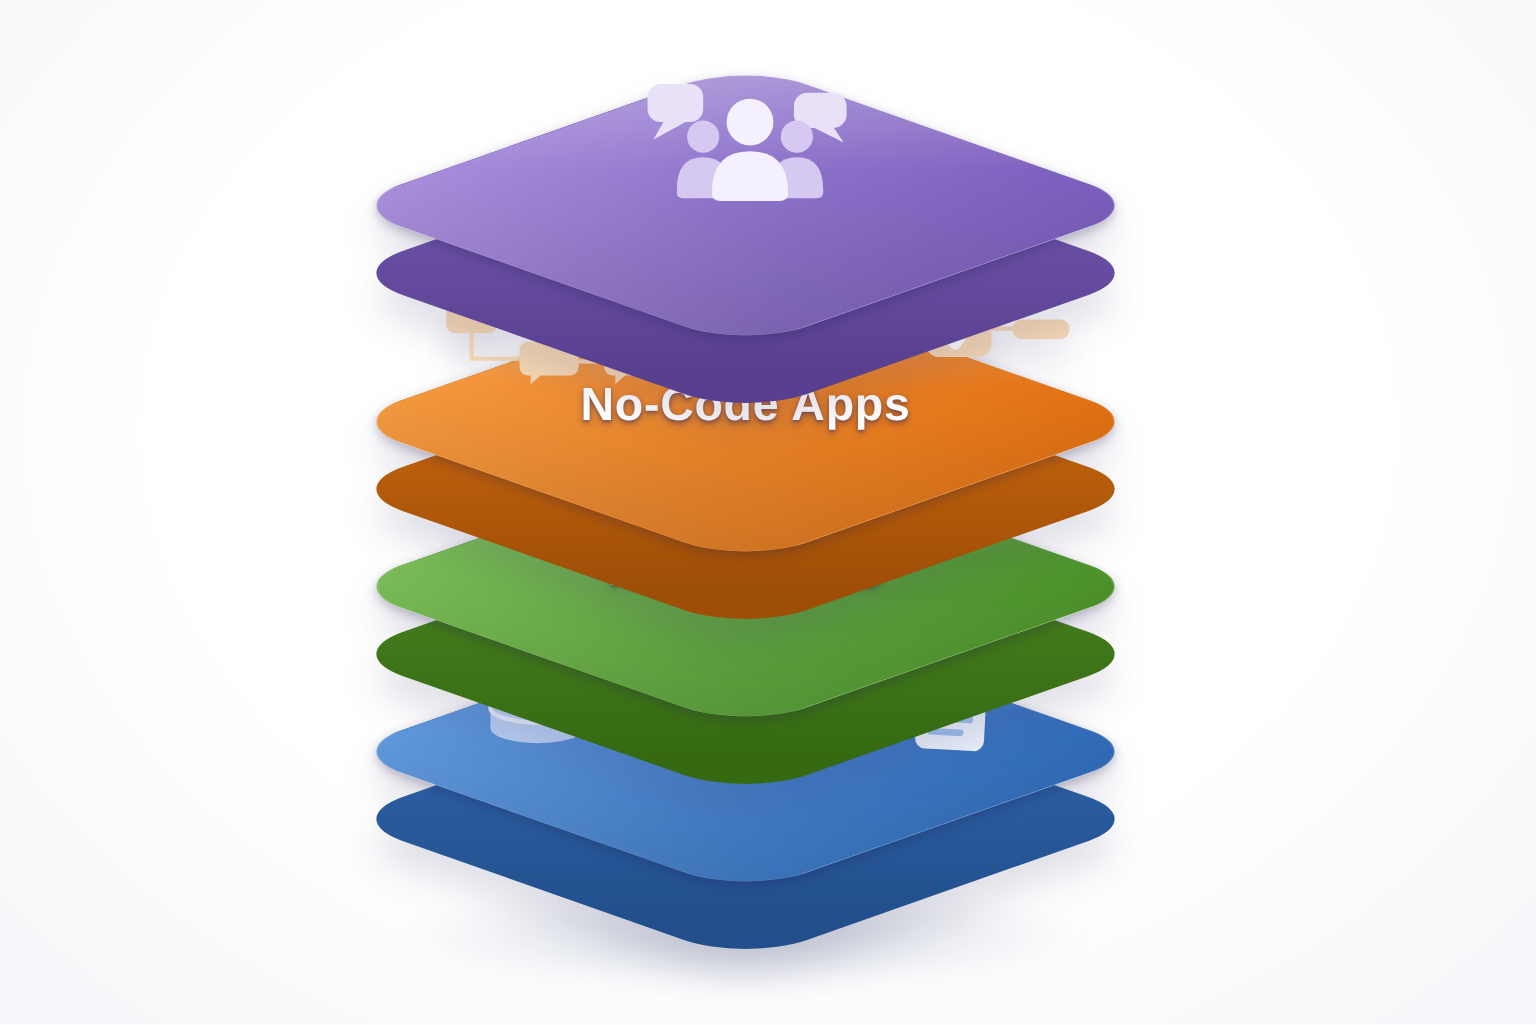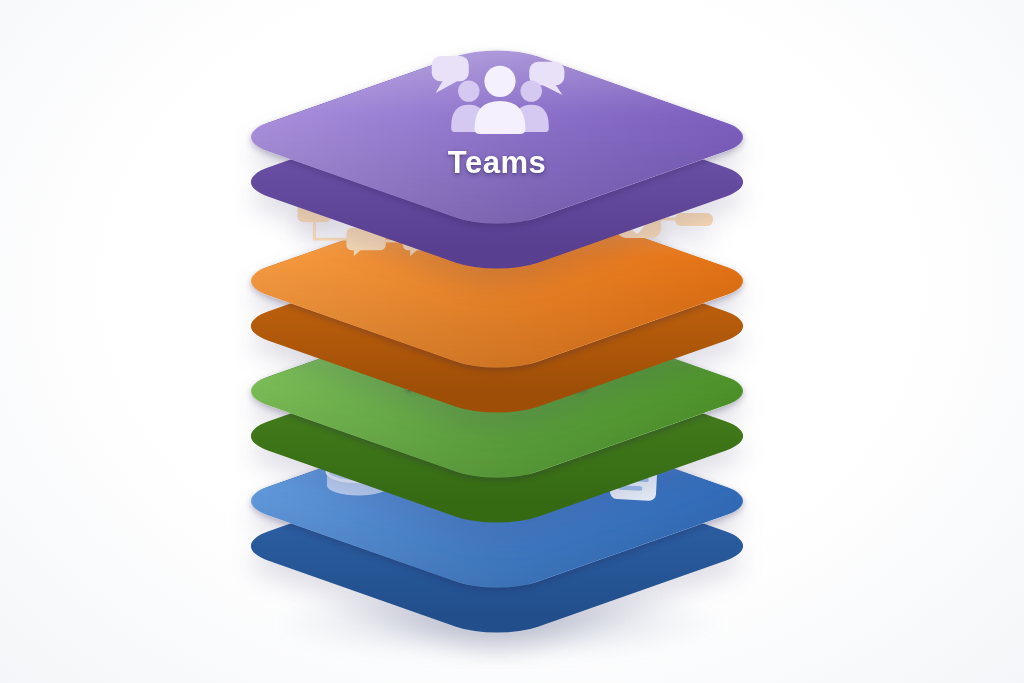--- a/index.html
+++ b/index.html
@@ -186,20 +186,21 @@
       <div class="icon i-check">
         <svg viewBox="0 0 148 44">
           <rect x="0" y="24" width="20" height="11" rx="5" fill="currentColor"></rect>
           <path d="M20 29 H36" stroke="currentColor" stroke-width="3"></path>
           <path d="M80 21 H94" stroke="currentColor" stroke-width="3"></path>
           <rect x="36" y="2" width="44" height="38" rx="9" fill="currentColor"></rect>
           <path d="M46 22 L56 32 L72 10" fill="none" stroke="var(--check)" stroke-width="6.5" stroke-linecap="round" stroke-linejoin="round"></path>
           <rect x="94" y="15" width="38" height="13" rx="6" fill="currentColor"></rect>
         </svg>
       </div>
+      <div class="label">No-Code Apps</div>
     </div>
   </div>
 
   <div class="layer l-teams" style="--top-light: #ac92de; --top: #8c71ca; --top-dark: #7a5cbc; --side: #6e54aa; --side-dark: #583f90; --tint: #e9e1f8; --tint2: #d6c9f1; --tint-bright: #f5f0fd;">
     <div class="slab slab-side"></div>
     <div class="slab slab-top"></div>
     <div class="content">
       <div class="icon i-people">
         <svg viewBox="0 0 140 82">
           <g fill="var(--tint)">
@@ -213,16 +214,15 @@
             <path d="M20 72 Q20 50 38 50 Q56 50 56 72 L56 74 Q56 78 52 78 L24 78 Q20 78 20 74 Z"></path>
             <circle cx="102" cy="36" r="11"></circle>
             <path d="M84 72 Q84 50 102 50 Q120 50 120 72 L120 74 Q120 78 116 78 L88 78 Q84 78 84 74 Z"></path>
           </g>
           <g fill="var(--tint-bright)">
             <circle cx="70" cy="26" r="16"></circle>
             <path d="M44 74 Q44 46 70 46 Q96 46 96 74 L96 75 Q96 80 90 80 L50 80 Q44 80 44 75 Z"></path>
           </g>
         </svg>
       </div>
-      <div class="label">Teams</div>
     </div>
   </div>
 </div>
 
 </body></html>

